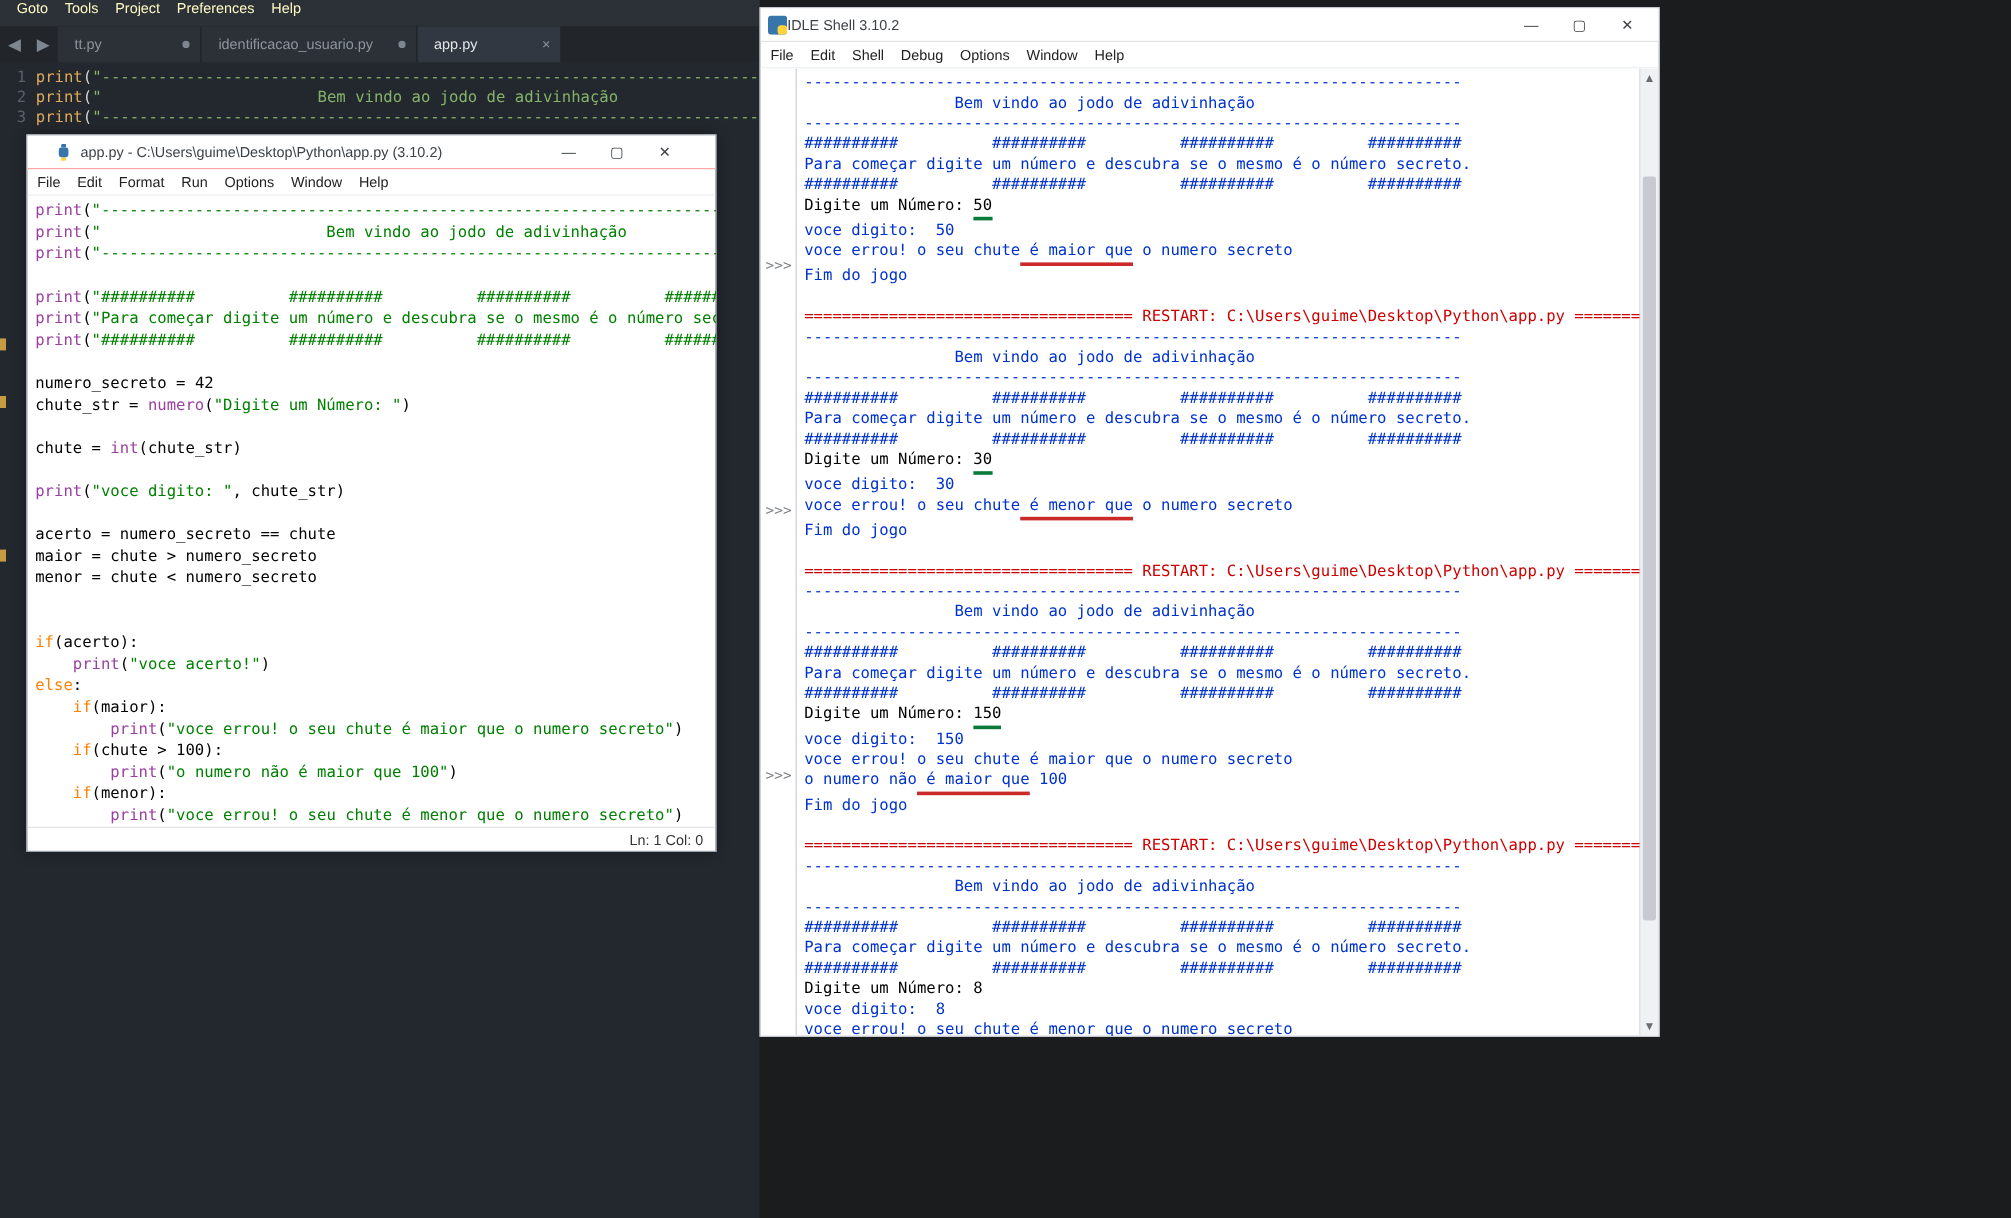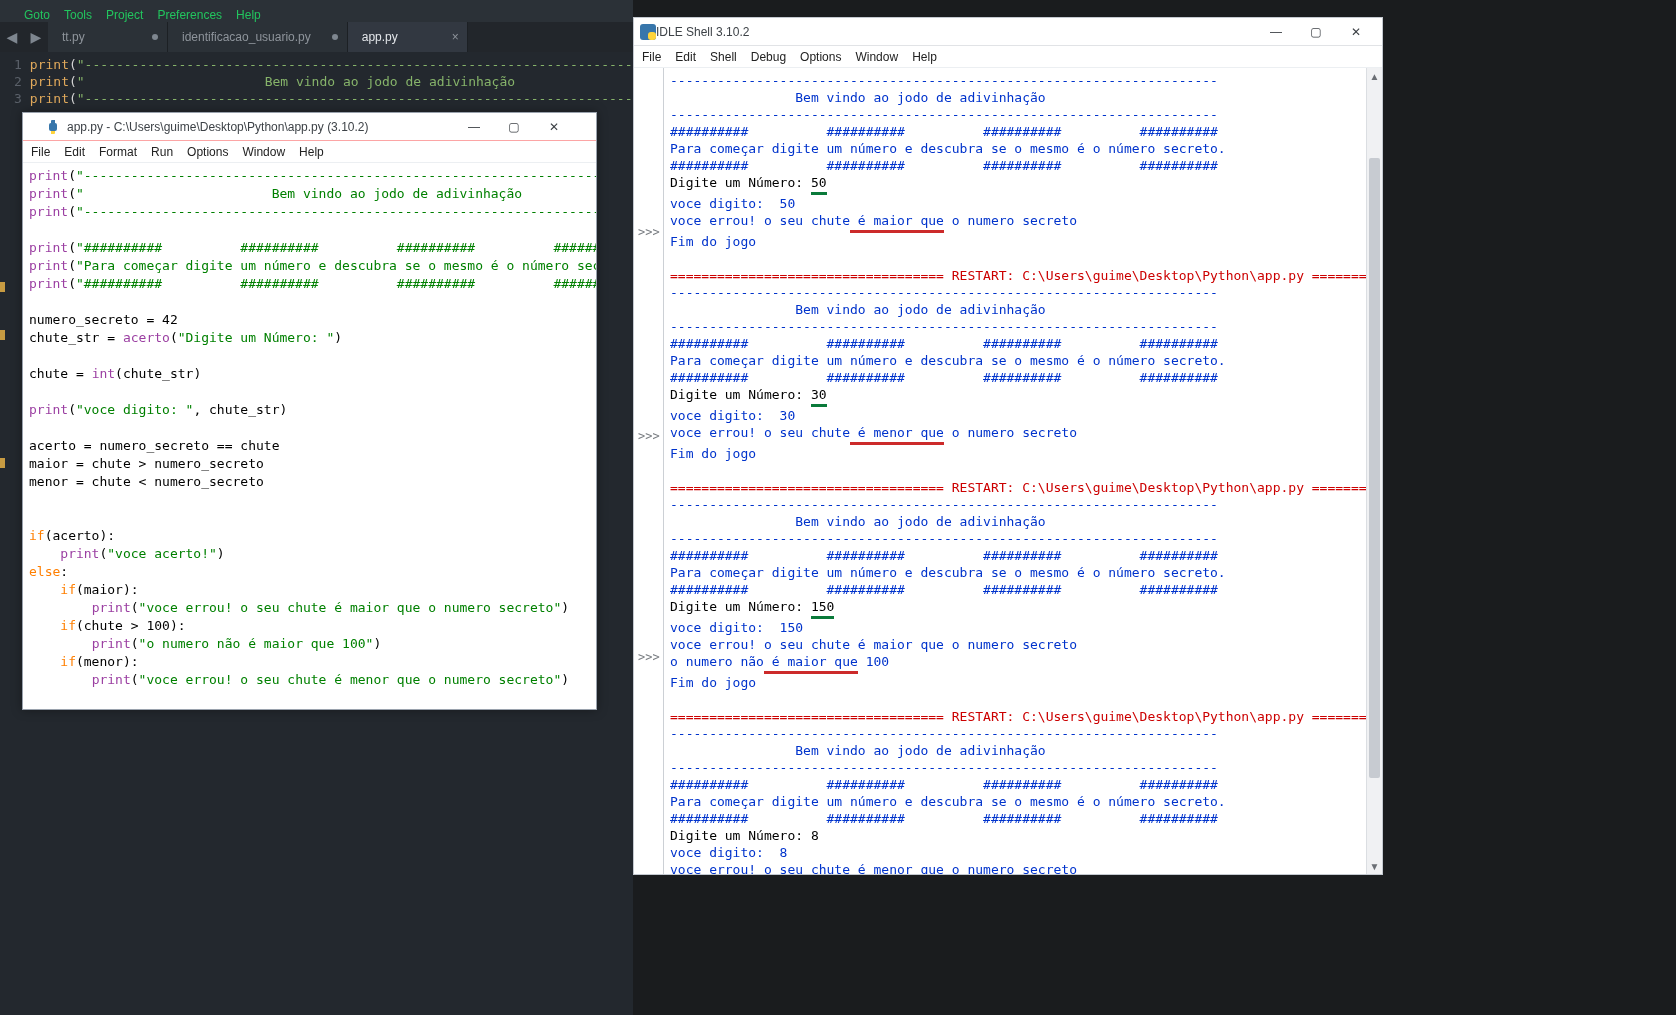--- a/index.html
+++ b/index.html
@@ -1,21 +1,21 @@
 <!DOCTYPE html>
 <html><head>
 <meta charset="utf-8">
 <style>
 * { margin: 0; padding: 0; box-sizing: border-box; }
 body { font-family: "Segoe UI", Tahoma, sans-serif; font-size: 12px; background: #1a1c1e; width: 1676px; height: 1015px; overflow: hidden; position: relative; }
 
 
 .sublime { position: absolute; left: 0; top: 0; width: 633px; height: 1015px; background: #23282e; color: #cfd3d8; }
 .sublime-title { background: #2b3137; height: 22px; line-height: 22px; padding-left: 8px; color: #c9ccd1; font-size: 12px; }
-.sublime-menu { background: #2b3137; height: 22px; display: flex; gap: 14px; padding-left: 24px; align-items: flex-end; color: #22c55e; }
+.sublime-menu { background: #2b3137; height: 22px; display: flex; gap: 14px; padding-left: 14px; align-items: flex-start; color: #fef9c3; }
 .sublime-menu span { cursor: default; }
 .sublime-tabs { background: #22262b; height: 30px; display: flex; align-items: stretch; }
 .nav-arrow { width: 24px; display: flex; align-items: center; justify-content: center; color: #7e868f; font-size: 14px; }
 .tab { display: flex; align-items: center; padding: 0 36px 0 14px; position: relative; color: #8e949b; background: #2b3137; border-right: 1px solid #1c2024; font-size: 12px; min-width: 120px; }
 .tab.active { background: #323841; color: #e3e6ea; text-align: center; }
 .tab .dot { width: 6px; height: 6px; border-radius: 50%; background: #7e868f; position: absolute; right: 9px; }
 .tab .x { position: absolute; right: 8px; color: #8e949b; font-size: 12px; }
 .sublime-code { display: flex; background: #23282e; }
 .gutter-sub { width: 34px; text-align: right; padding-right: 8px; color: #5a6069; font-family: Consolas, monospace; font-size: 13px; line-height: 17px; padding-top: 4px; margin-left: 14px; }
 .code-sub { font-family: Consolas, monospace; font-size: 13px; line-height: 17px; white-space: pre; padding-top: 4px; }
@@ -32,21 +32,21 @@
 .win-btn { width: 40px; height: 22px; display: flex; align-items: center; justify-content: center; color: #3b3f44; }
 .idle-menu { height: 22px; display: flex; gap: 14px; padding-left: 8px; align-items: center; color: #222; border-bottom: 1px solid #eceff2; }
 .idle-menu span { cursor: default; }
 .idle-code { flex: 1; overflow: auto; font-family: Consolas, monospace; font-size: 13px; line-height: 18px; white-space: pre; padding: 4px 6px; color: #000; }
 .idle-status { height: 20px; border-top: 1px solid #e1e3e6; text-align: right; padding-right: 10px; font-size: 12px; color: #333; line-height: 20px; }
 .tk-kw { color: #ff7f00; }       
 .tk-builtin { color: #9b3fa2; }  
 .tk-str { color: #008000; }
 
 
-.idle-shell { position: absolute; left: 633px; top: 17px; width: 750px; height: 858px; background: #fff; border: 1px solid #c4c9d0; display: flex; flex-direction: column; }
+.idle-shell { position: absolute; left: 633px; top: 6px; width: 750px; height: 858px; background: #fff; border: 1px solid #c4c9d0; display: flex; flex-direction: column; }
 .shell-title { height: 28px; display: flex; align-items: center; padding: 0 6px; border-bottom: 1px solid #e1e3e6; background: #fff; }
 .shell-title .txt { flex: 1; color: #3d4247; font-size: 12px; }
 .shell-body { flex: 1; display: flex; overflow: hidden; }
 .shell-gutter { width: 30px; border-right: 1px solid #ccd0d5; background: #fff; position: relative; font-family: Consolas, monospace; font-size: 12px; color: #7a7e83; }
 .prompt { position: absolute; left: 4px; }
 .shell-out { flex: 1; overflow: auto; font-family: Consolas, monospace; font-size: 13px; line-height: 17px; white-space: pre; padding: 4px 6px; position: relative; }
 .sh-blue { color: #0033cc; }
 .sh-black { color: #000; }
 .sh-red { color: #cc0000; }
 .scrollbar { width: 16px; background: #f0f1f3; border-left: 1px solid #dbdee2; position: relative; }
@@ -131,21 +131,21 @@
   </div>
   <div class="idle-code"><span class="tk-builtin">print</span>(<span class="tk-str">"----------------------------------------------------------------------------------------"</span>)
 <span class="tk-builtin">print</span>(<span class="tk-str">"                        Bem vindo ao jodo de adivinhação                                "</span>)
 <span class="tk-builtin">print</span>(<span class="tk-str">"----------------------------------------------------------------------------------------"</span>)
 
 <span class="tk-builtin">print</span>(<span class="tk-str">"##########          ##########          ##########          ##########"</span>)
 <span class="tk-builtin">print</span>(<span class="tk-str">"Para começar digite um número e descubra se o mesmo é o número secreto."</span>)
 <span class="tk-builtin">print</span>(<span class="tk-str">"##########          ##########          ##########          ##########"</span>)
 
 <span>numero_secreto = </span><span>42</span>
-<span>chute_str = </span><span class="tk-builtin">acerto</span>(<span class="tk-str">"Digite um Número: "</span>)
+<span>chute_str = </span><span class="tk-builtin">numero</span>(<span class="tk-str">"Digite um Número: "</span>)
 
 <span>chute = </span><span class="tk-builtin">int</span><span>(chute_str)</span>
 
 <span class="tk-builtin">print</span>(<span class="tk-str">"voce digito: "</span><span>, chute_str</span>)
 
 <span>acerto = numero_secreto == chute</span>
 <span>maior = chute &gt; numero_secreto</span>
 <span>menor = chute &lt; numero_secreto</span>
 
 
@@ -156,20 +156,21 @@
         <span class="tk-builtin">print</span>(<span class="tk-str">"voce errou! o seu chute é maior que o numero secreto"</span>)
     <span class="tk-kw">if</span><span>(chute &gt; 100):</span>
         <span class="tk-builtin">print</span>(<span class="tk-str">"o numero não é maior que 100"</span>)
     <span class="tk-kw">if</span><span>(menor):</span>
         <span class="tk-builtin">print</span>(<span class="tk-str">"voce errou! o seu chute é menor que o numero secreto"</span>)
     
         ()
 
 ()
 </div>
+  <div class="idle-status">Ln: 1  Col: 0</div>
 </div>
 
 <div class="idle-shell">
   <div class="shell-title">
     <span class="ico">
       <svg width="16" height="16" viewBox="0 0 16 16">
           <rect width="16" height="16" rx="3" fill="#3776ab"></rect>
           <rect x="8" y="8" width="8" height="8" rx="3" fill="#ffd43b"></rect>
         </svg>
     </span>

